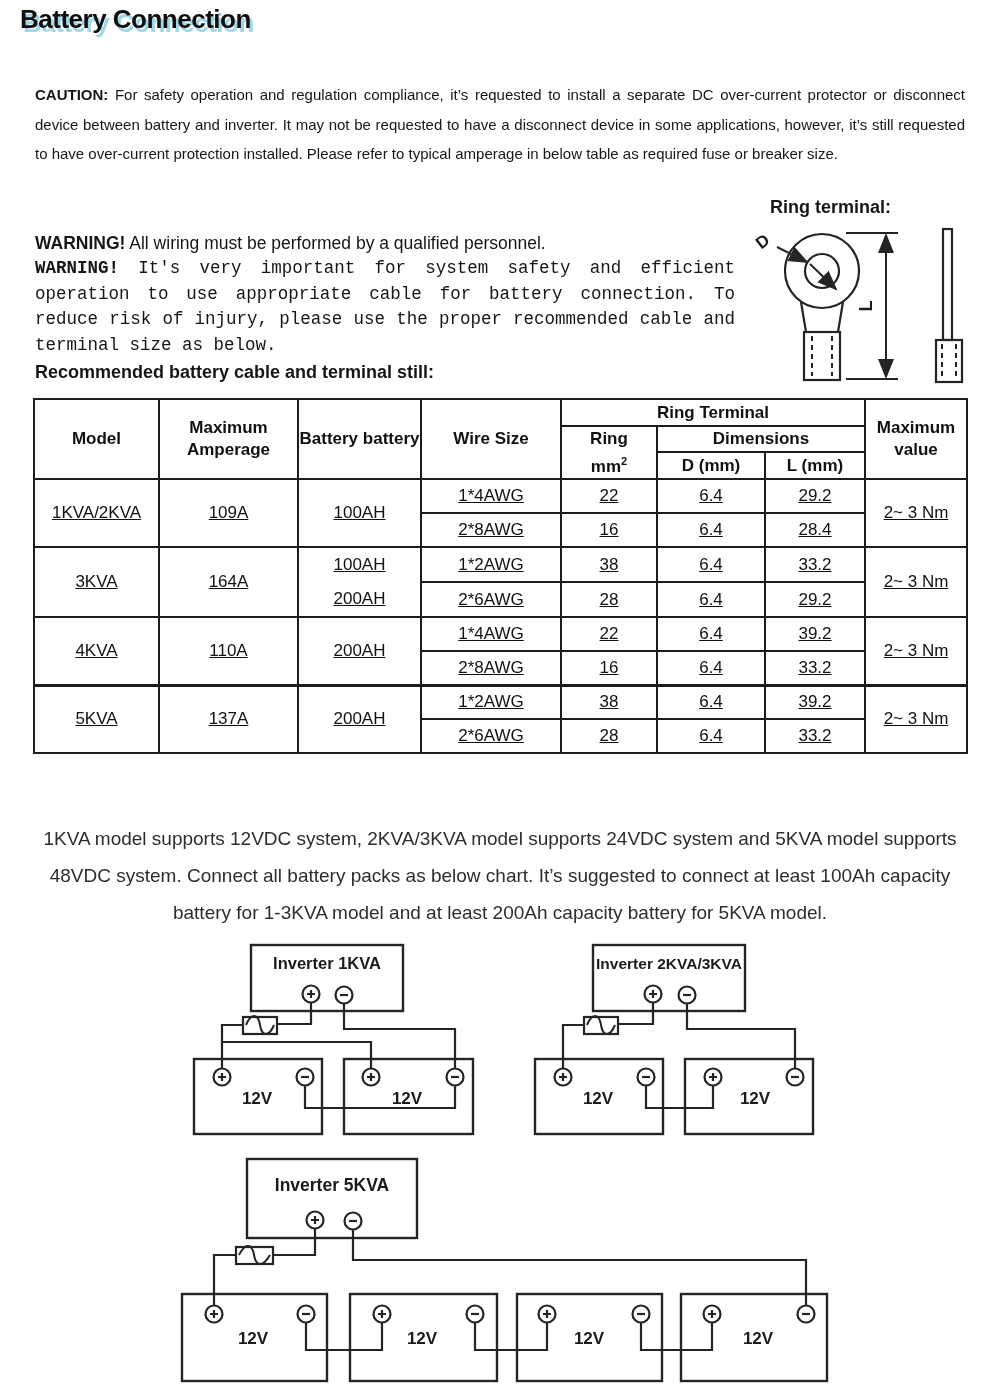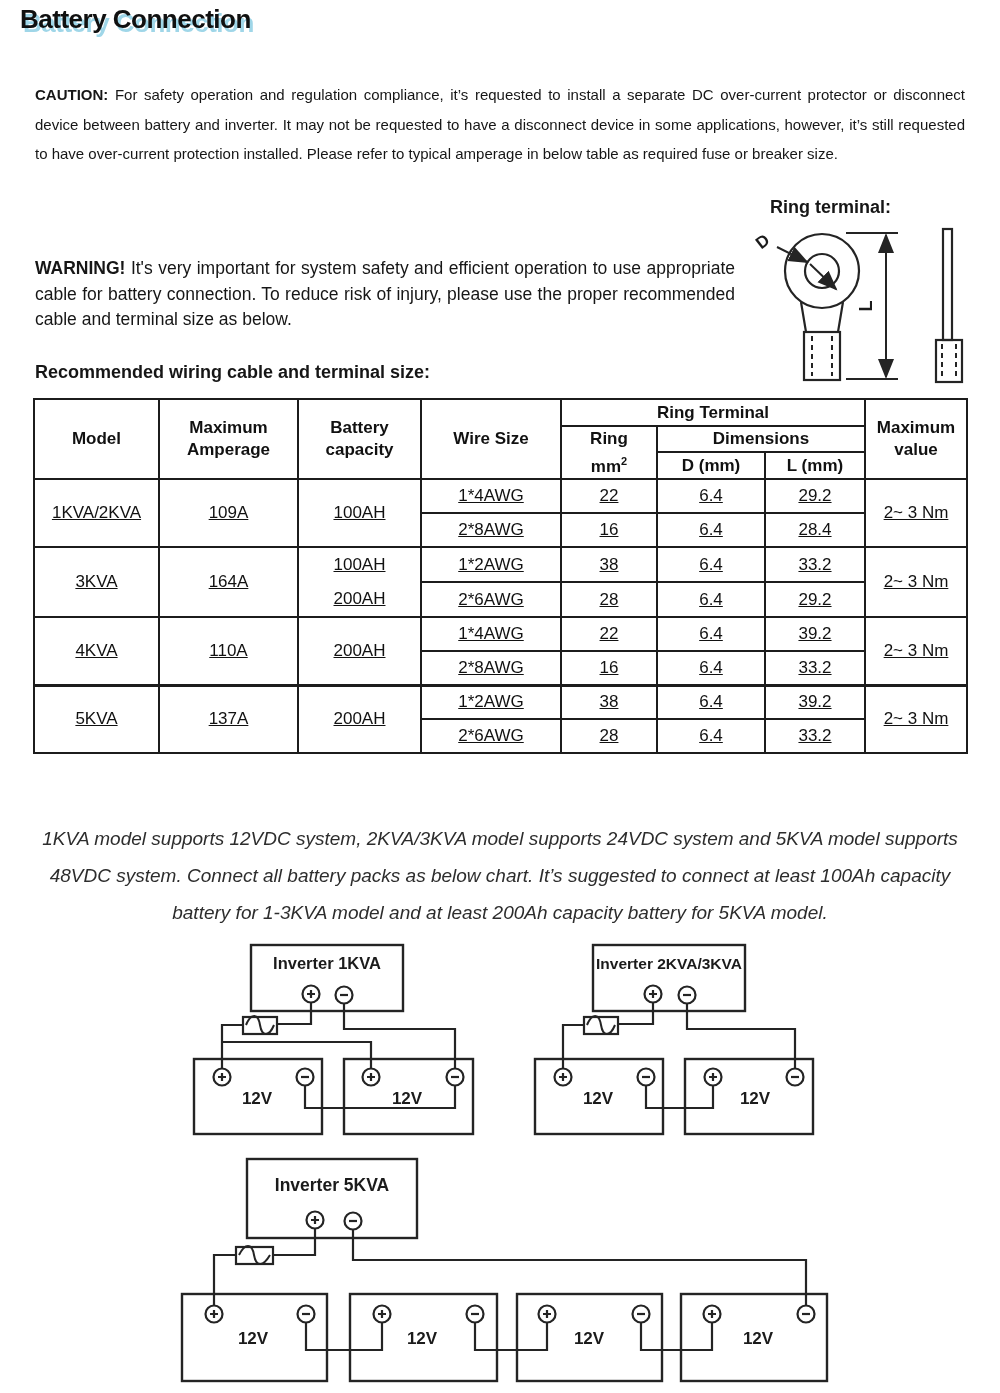--- a/index.html
+++ b/index.html
@@ -5,55 +5,56 @@
   html,body{margin:0;padding:0;background:#fff;}
   .page{position:relative;width:1000px;height:1393px;background:#ffffff;
         font-family:"Liberation Sans",sans-serif;color:#161616;overflow:hidden;}
   .title{position:absolute;left:20px;top:4px;margin:0;font-size:26px;font-weight:bold;
          letter-spacing:-0.5px;color:#101010;text-shadow:3px 4px 0 #9fd6e8;}
   .caution{position:absolute;left:35px;top:80px;width:930px;margin:0;
            font-size:15px;line-height:29.5px;text-align:justify;}
   .ring-label{position:absolute;left:759px;top:186px;margin:11px;font-size:18px;font-weight:bold;}
   .warning1{position:absolute;left:35px;top:230px;width:705px;margin:0;font-size:17.5px;line-height:26px;}
   .warning2{position:absolute;left:35px;top:256px;width:700px;margin:0;
-            font-size:17.5px;line-height:25.5px;text-align:justify;}
+            font-size:17.5px;line-height:25.5px;text-align:justify;font-family:Liberation Mono, monospace;}
   .table-heading{position:absolute;left:35px;top:362px;margin:0;font-size:18px;font-weight:bold;}
   .spec-table{position:absolute;left:33px;top:398px;border-collapse:collapse;table-layout:fixed;}
   .spec-table th,.spec-table td{border:2px solid #1c1c1c;text-align:center;vertical-align:middle;
             padding:0;font-size:17px;color:#111;}
   .spec-table th{font-weight:bold;line-height:22px;}
   .spec-table td{font-weight:normal;text-decoration:underline;}
   .spec-table sup{font-size:11px;}
   tr.hr1{height:27px;} tr.hr2{height:26px;} tr.hr3{height:27px;}
   tr.body-row{height:34px;}
   tr.group-start td{border-top-width:2px;}
   tr.group-thick td{border-top-width:3px;}
   .cap2{display:block;line-height:34px;}
   .note{position:absolute;left:30px;top:820px;width:940px;margin:0;text-align:center;
-        font-size:19px;line-height:37px;color:#2d2d2d;font-style:italic;}
+        font-size:19px;line-height:37px;color:#2d2d2d;}
   svg{position:absolute;}
   .ln{stroke:#242424;stroke-width:2.2;fill:none;}
   .ln-thin{stroke:#242424;stroke-width:2;fill:none;}
   .dash{stroke:#242424;stroke-width:2;fill:none;stroke-dasharray:5 4;}
   .boxfill{fill:none;stroke:#242424;stroke-width:2.4;}
   .circ{fill:#ffffff;stroke:#242424;stroke-width:2.2;}
   .sym{stroke:#242424;stroke-width:2.2;fill:none;}
   .svg-label{font-family:"Liberation Sans",sans-serif;font-weight:bold;fill:#1b1b1b;text-anchor:middle;}
 </style>
 </head>
 <body>
 
 <div class="page">
 
   <h1 class="title">Battery Connection</h1>
 
   <p class="caution"><b>CAUTION:</b> <span>For safety operation and regulation compliance, it’s requested to install a separate DC over-current protector or disconnect device between battery and inverter. It may not be requested to have a disconnect device in some applications, however, it’s still requested to have over-current protection installed. Please refer to typical amperage in below table as required fuse or breaker size.</span></p>
 
   <p class="ring-label">Ring terminal:</p>
 
+  <p class="warning1"><b>WARNING!</b> <span>All wiring must be performed by a qualified personnel.</span></p>
 
   <p class="warning2"><b>WARNING!</b> <span>It's very important for system safety and efficient operation to use appropriate cable for battery connection. To reduce risk of injury, please use the proper recommended cable and terminal size as below.</span></p>
 
   <svg style="left:735px;top:212px" width="260" height="180" viewBox="735 212 260 180">
     <defs>
       <marker id="arr" markerWidth="11" markerHeight="9" refX="9" refY="4" orient="auto-start-reverse">
         <path d="M0,0 L10,4 L0,8 z" fill="#242424"></path>
       </marker>
     </defs>
     <g>
@@ -69,38 +70,38 @@
       <line class="ln-thin" x1="886" y1="235" x2="886" y2="377" marker-start="url(#arr)" marker-end="url(#arr)"></line>
       <text class="svg-label" x="872" y="306" font-size="18" transform="rotate(-90 872 306)">L</text>
     </g>
     <g>
       <rect class="ln" x="943" y="229" width="9" height="111"></rect>
       <rect class="ln" x="936" y="340" width="26" height="42"></rect>
       <path class="dash" d="M942 344 V378 M956 344 V378"></path>
     </g>
   </svg>
 
-  <p class="table-heading">Recommended wiring cable and terminal size:</p>
+  <p class="table-heading">Recommended battery cable and terminal still:</p>
 
   <table class="spec-table">
     <colgroup>
       <col style="width:125px">
         <col style="width:139px">
         <col style="width:123px">
         <col style="width:140px">
       <col style="width:96px">
         <col style="width:108px">
         <col style="width:100px">
         <col style="width:102px">
     </colgroup>
     <tbody>
         <tr class="hr1">
       <th rowspan="3">Model</th>
       <th rowspan="3">Maximum Amperage</th>
-      <th rowspan="3">Battery capacity</th>
+      <th rowspan="3">Battery battery</th>
       <th rowspan="3">Wire Size</th>
       <th colspan="3">Ring Terminal</th>
       <th rowspan="3">Maximum value</th>
     </tr>
     <tr class="hr2">
       <th rowspan="2"><span>Ring</span><br><span>mm</span><sup>2</sup></th>
       <th colspan="2">Dimensions</th>
     </tr>
     <tr class="hr3">
       <th>D (mm)</th>

